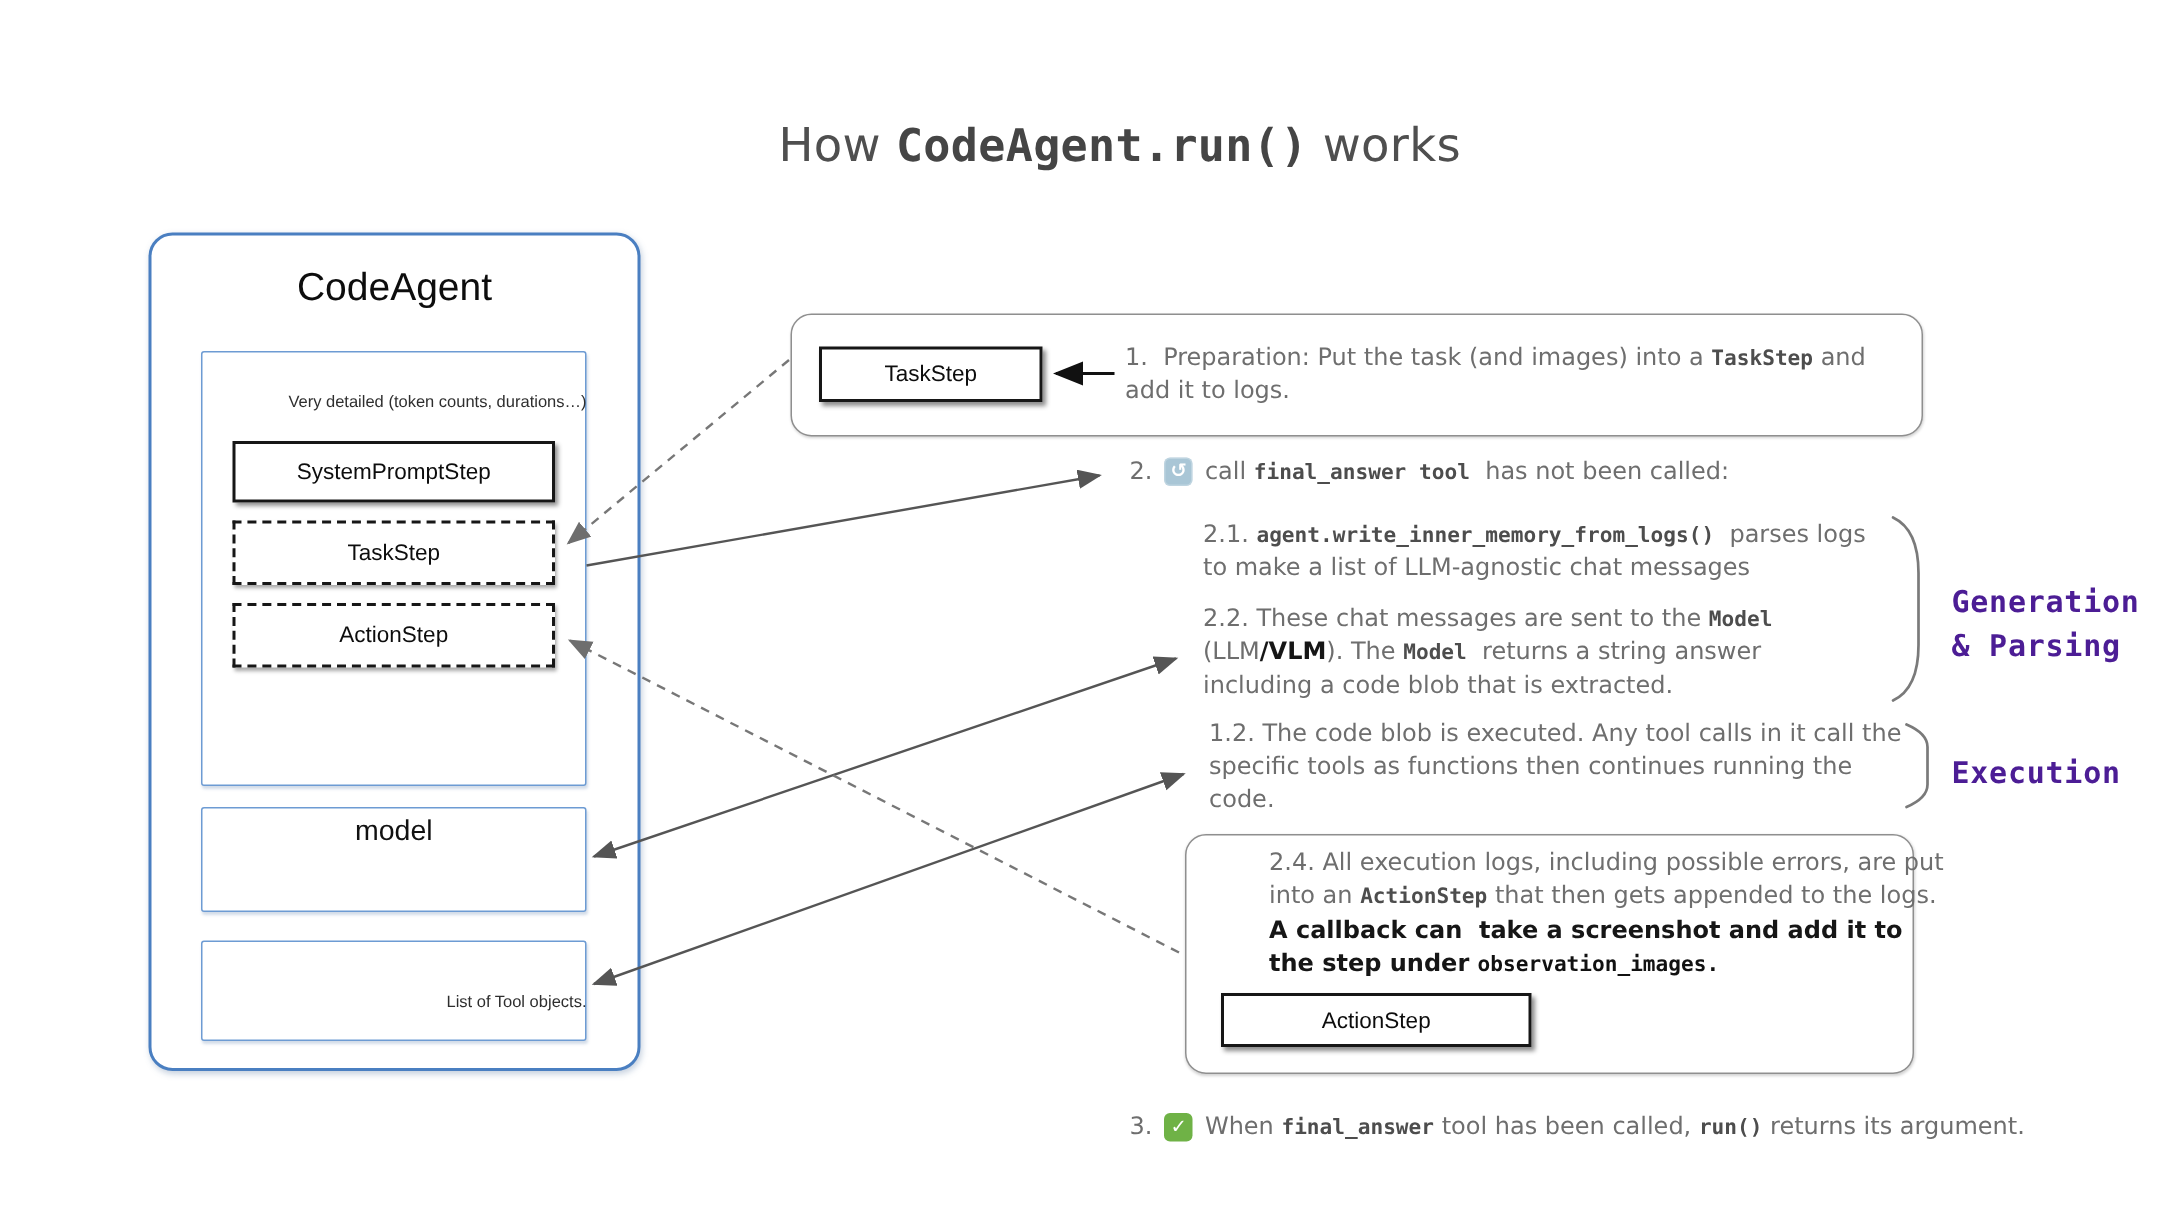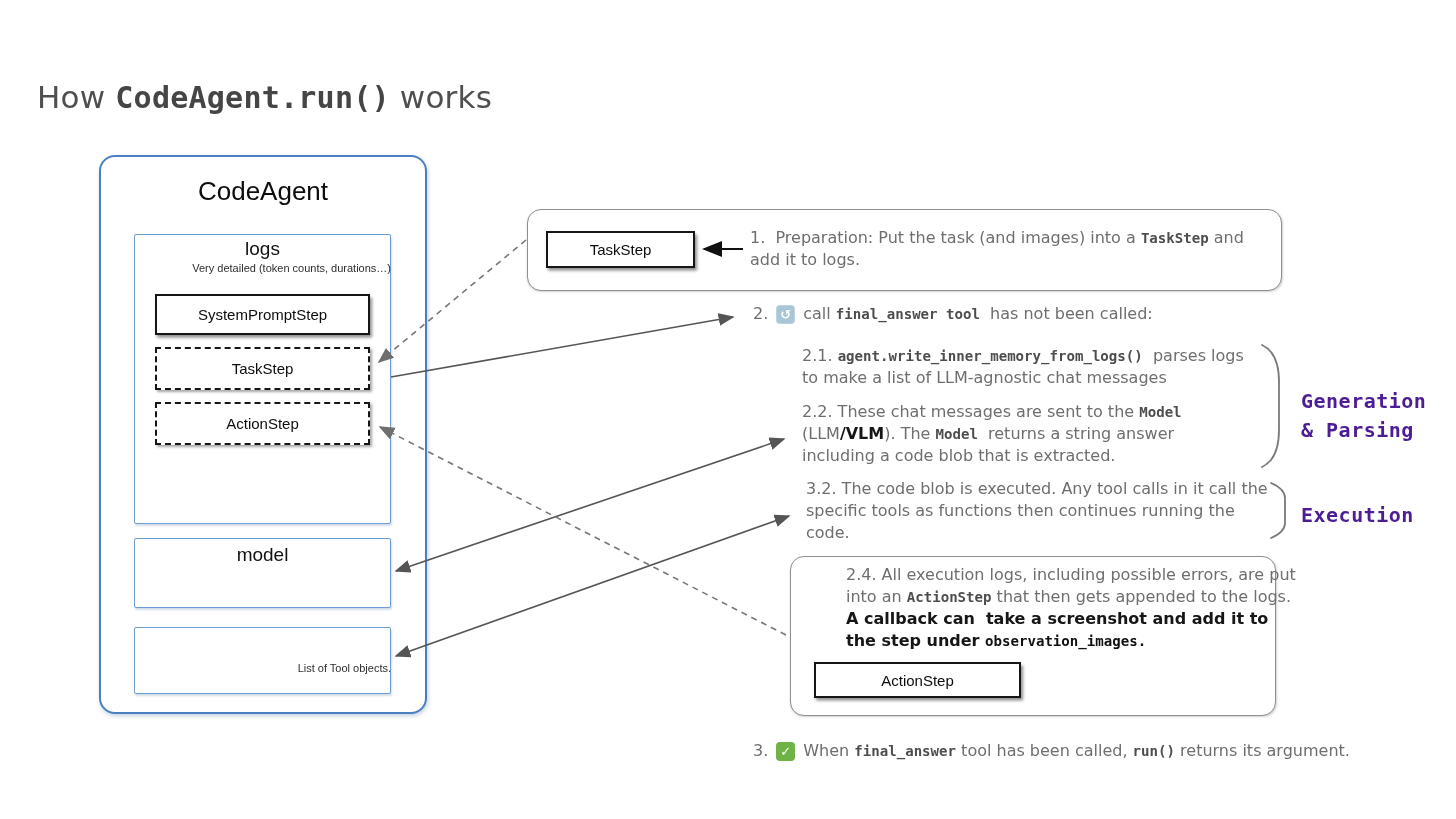--- a/index.html
+++ b/index.html
@@ -5,21 +5,21 @@
   * { margin:0; padding:0; box-sizing:border-box; }
   html,body { background:#fff; }
   #canvas {
     position:relative; width:1456px; height:819px; background:#ffffff;
     font-family:"Liberation Sans", sans-serif; overflow:hidden;
   }
   .abs { position:absolute; }
 
   
   .slide-title {
-    left:0; right:0; top:76px; 
+    left:0; right:0; top:76px; text-align:center;
     font-size:31px; color:#4f4f4f; letter-spacing:.2px;padding-left:37px;
   }
   .slide-title .seg-code { color:#454545; font-size:.97em; }
 
   
   .codeagent-box {
     left:99px; top:155px; width:328px; height:559px;
     border:2px solid #4a7fc1; border-radius:16px; background:#fff;
     box-shadow:1px 2px 4px rgba(90,120,160,.35);
   }
@@ -110,21 +110,20 @@
 <body>
 
 <div id="canvas">
 
   <div class="abs slide-title body-text" style="white-space:normal;font-size:31px;color:#4f4f4f;"><span class="seg-plain">How </span><span class="seg-code">CodeAgent.run()</span><span class="seg-plain"> works</span></div>
 
   <div class="abs codeagent-box"></div>
   <div class="abs codeagent-label">CodeAgent</div>
 
   <div class="abs blue-box logs-box"></div>
-  <div class="abs box-label logs-label">logs</div>
   <div class="abs box-sub logs-sub">Very detailed (token counts, durations…)</div>
 
   <div class="abs chip chip-solid chip-sys">
     <span>SystemPromptStep</span>
   </div>
   <div class="abs chip chip-dashed chip-task">
     <span>TaskStep</span>
   </div>
   <div class="abs chip chip-dashed chip-action">
     <span>ActionStep</span>
@@ -143,21 +142,21 @@
   <div class="abs body-text step1-text"><span class="seg-plain">1.  Preparation: Put the task (and images) into a </span><span class="seg-code">TaskStep</span><span class="seg-plain"> and add it to logs.</span></div>
 
   <div class="abs num-row step2-row">
     <span class="body-text row-num">2.</span>
     <span class="emoji-chip loop-chip">↺</span>
     <span class="body-text"><span class="seg-plain">call </span><span class="seg-code">final_answer tool</span><span class="seg-plain">  has not been called:</span></span>
   </div>
 
   <div class="abs body-text step21-text"><span class="seg-plain">2.1. </span><span class="seg-code">agent.write_inner_memory_from_logs()</span><span class="seg-plain">  parses logs to make a list of LLM-agnostic chat messages</span></div>
   <div class="abs body-text step22-text"><span class="seg-plain">2.2. These chat messages are sent to the </span><span class="seg-code">Model</span><span class="seg-plain"> (LLM</span><span class="seg-bold">/VLM</span><span class="seg-plain">). The </span><span class="seg-code">Model</span><span class="seg-plain">  returns a string answer including a code blob that is extracted.</span></div>
-  <div class="abs body-text step23-text"><span class="seg-plain">3.2. The code blob is executed. Any tool calls in it call the specific tools as functions then continues running the code.</span></div>
+  <div class="abs body-text step23-text"><span class="seg-plain">1.2. The code blob is executed. Any tool calls in it call the specific tools as functions then continues running the code.</span></div>
 
   <div class="abs round-box step24-box"></div>
   <div class="abs body-text step24-text"><span class="seg-plain">2.4. All execution logs, including possible errors, are put into an </span><span class="seg-code">ActionStep</span><span class="seg-plain"> that then gets appended to the logs. </span><span class="seg-bold">A callback can  take a screenshot and add it to the step under </span><span class="seg-codebold">observation_images.</span></div>
   <div class="abs chip chip-solid step24-chip">
     <span>ActionStep</span>
   </div>
 
   <div class="abs num-row step3-row">
     <span class="body-text row-num">3.</span>
     <span class="emoji-chip check-chip">✓</span>

